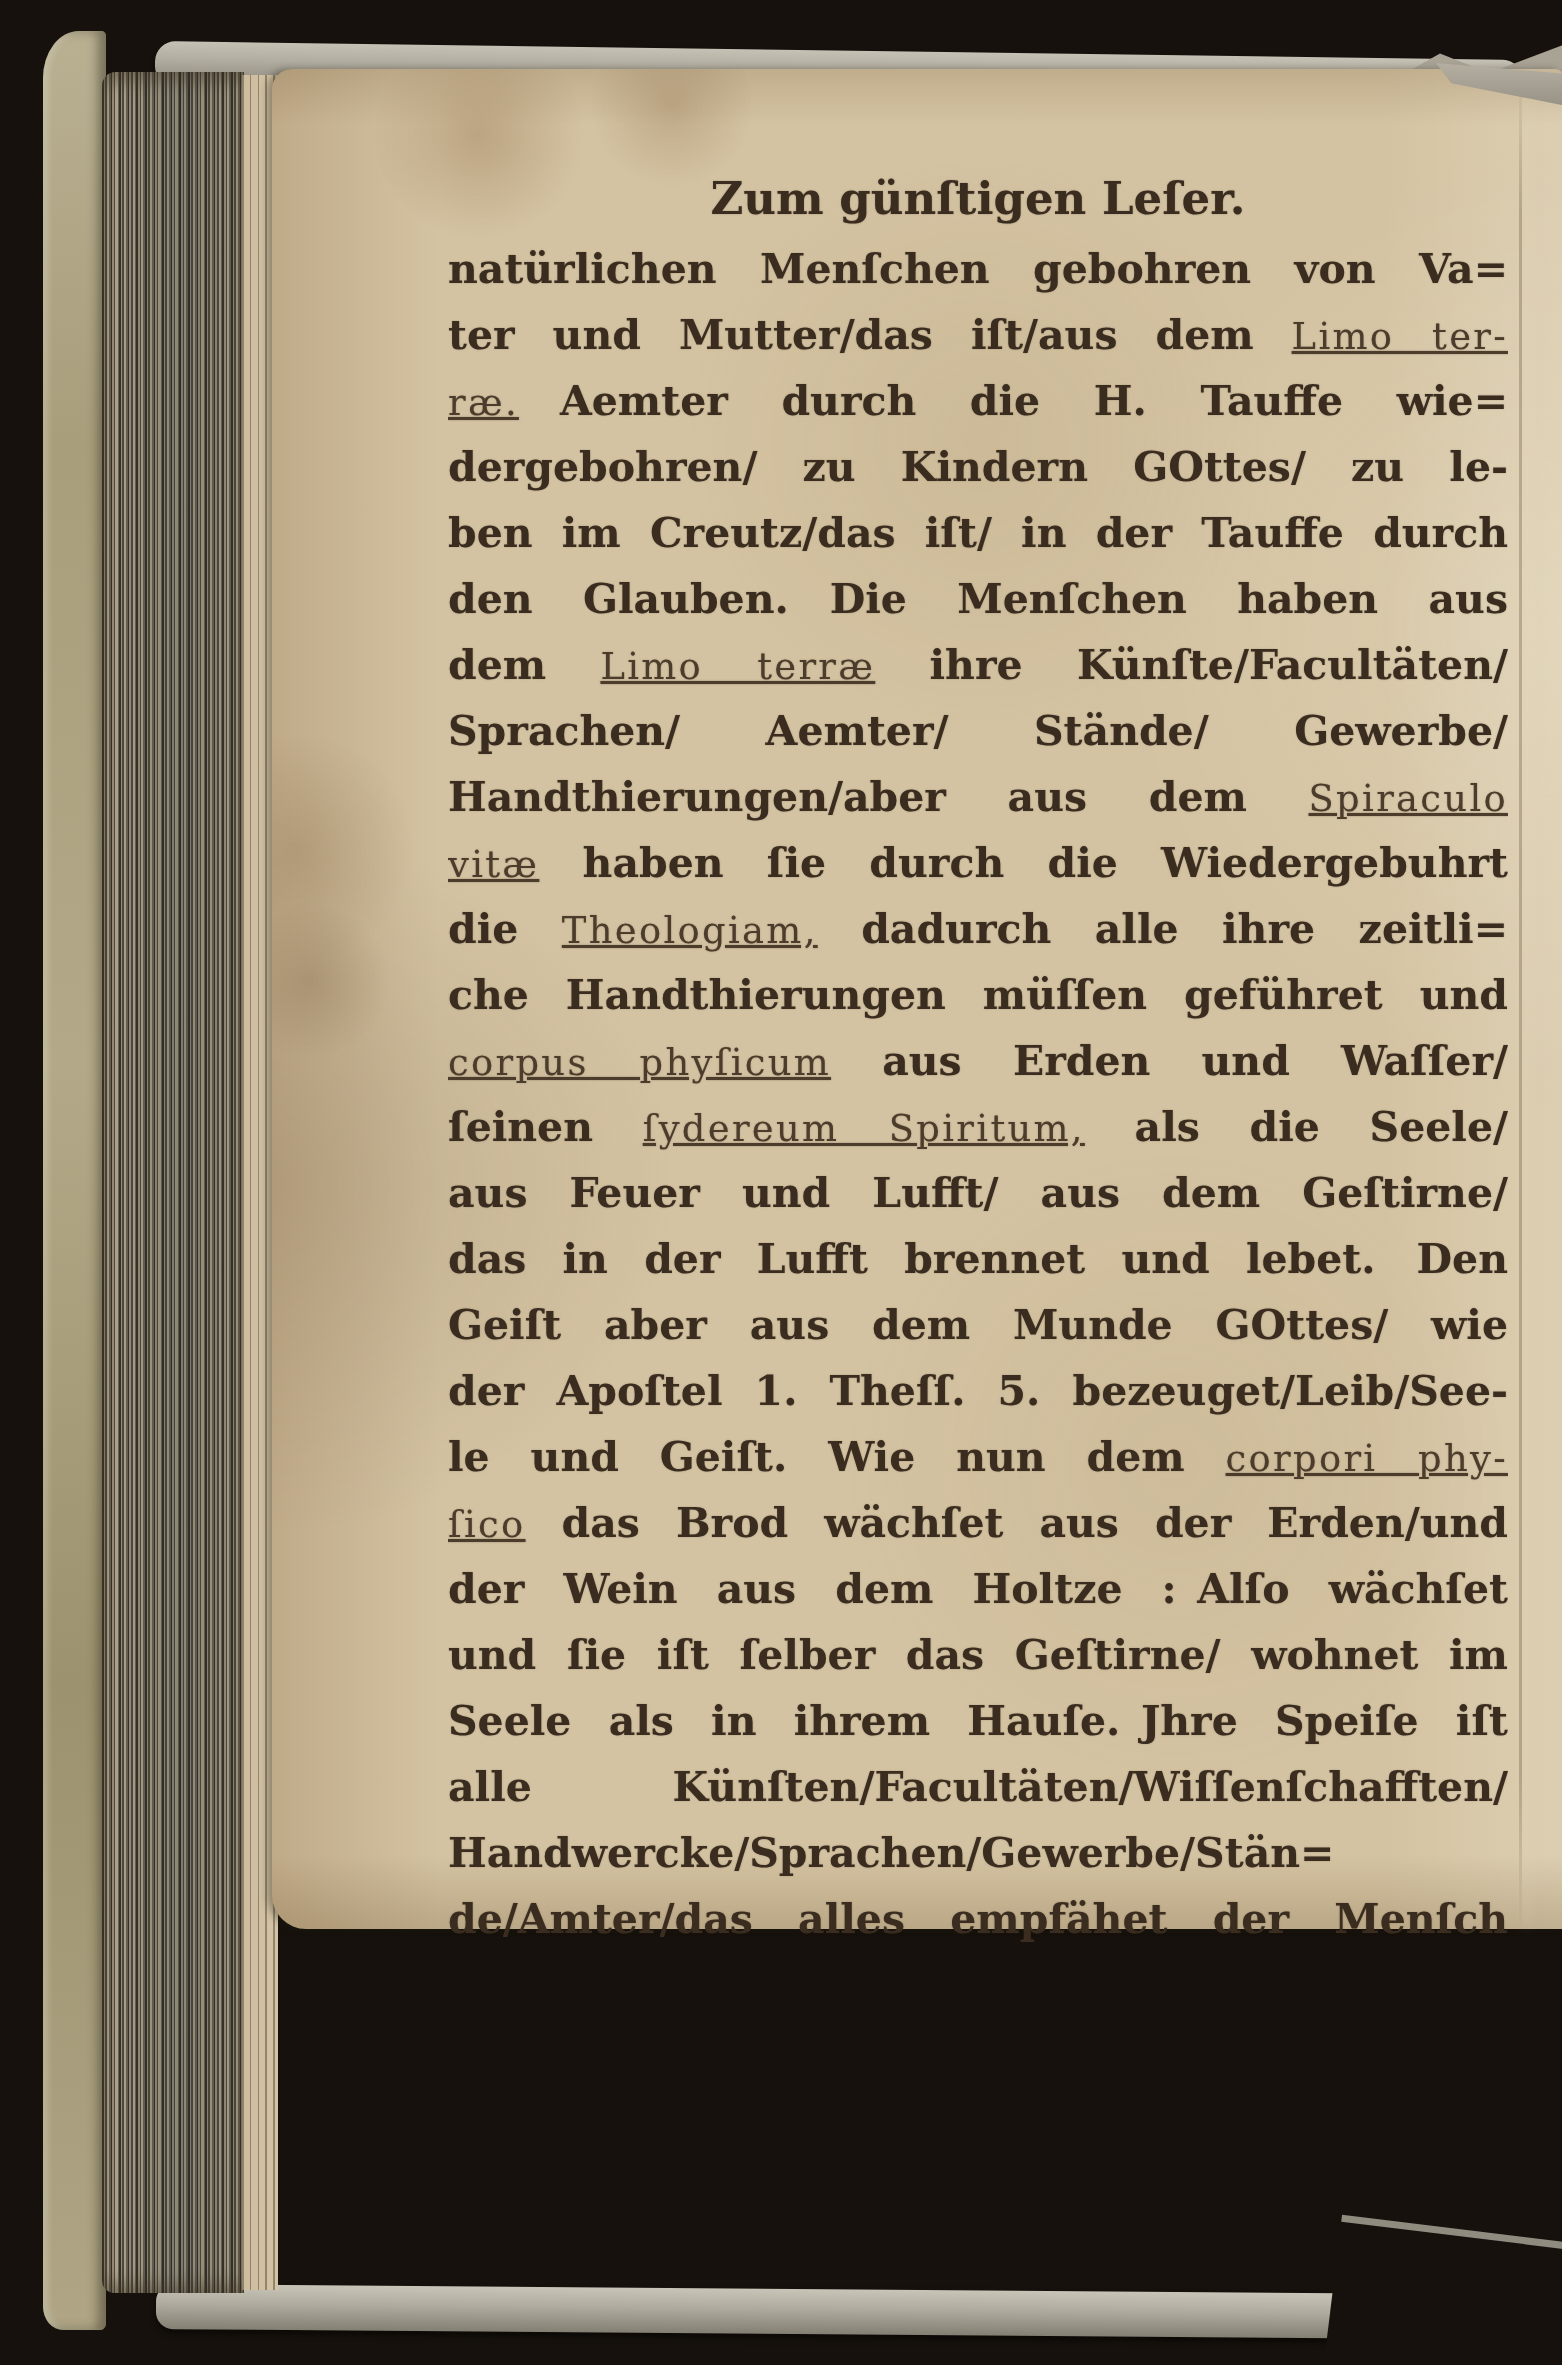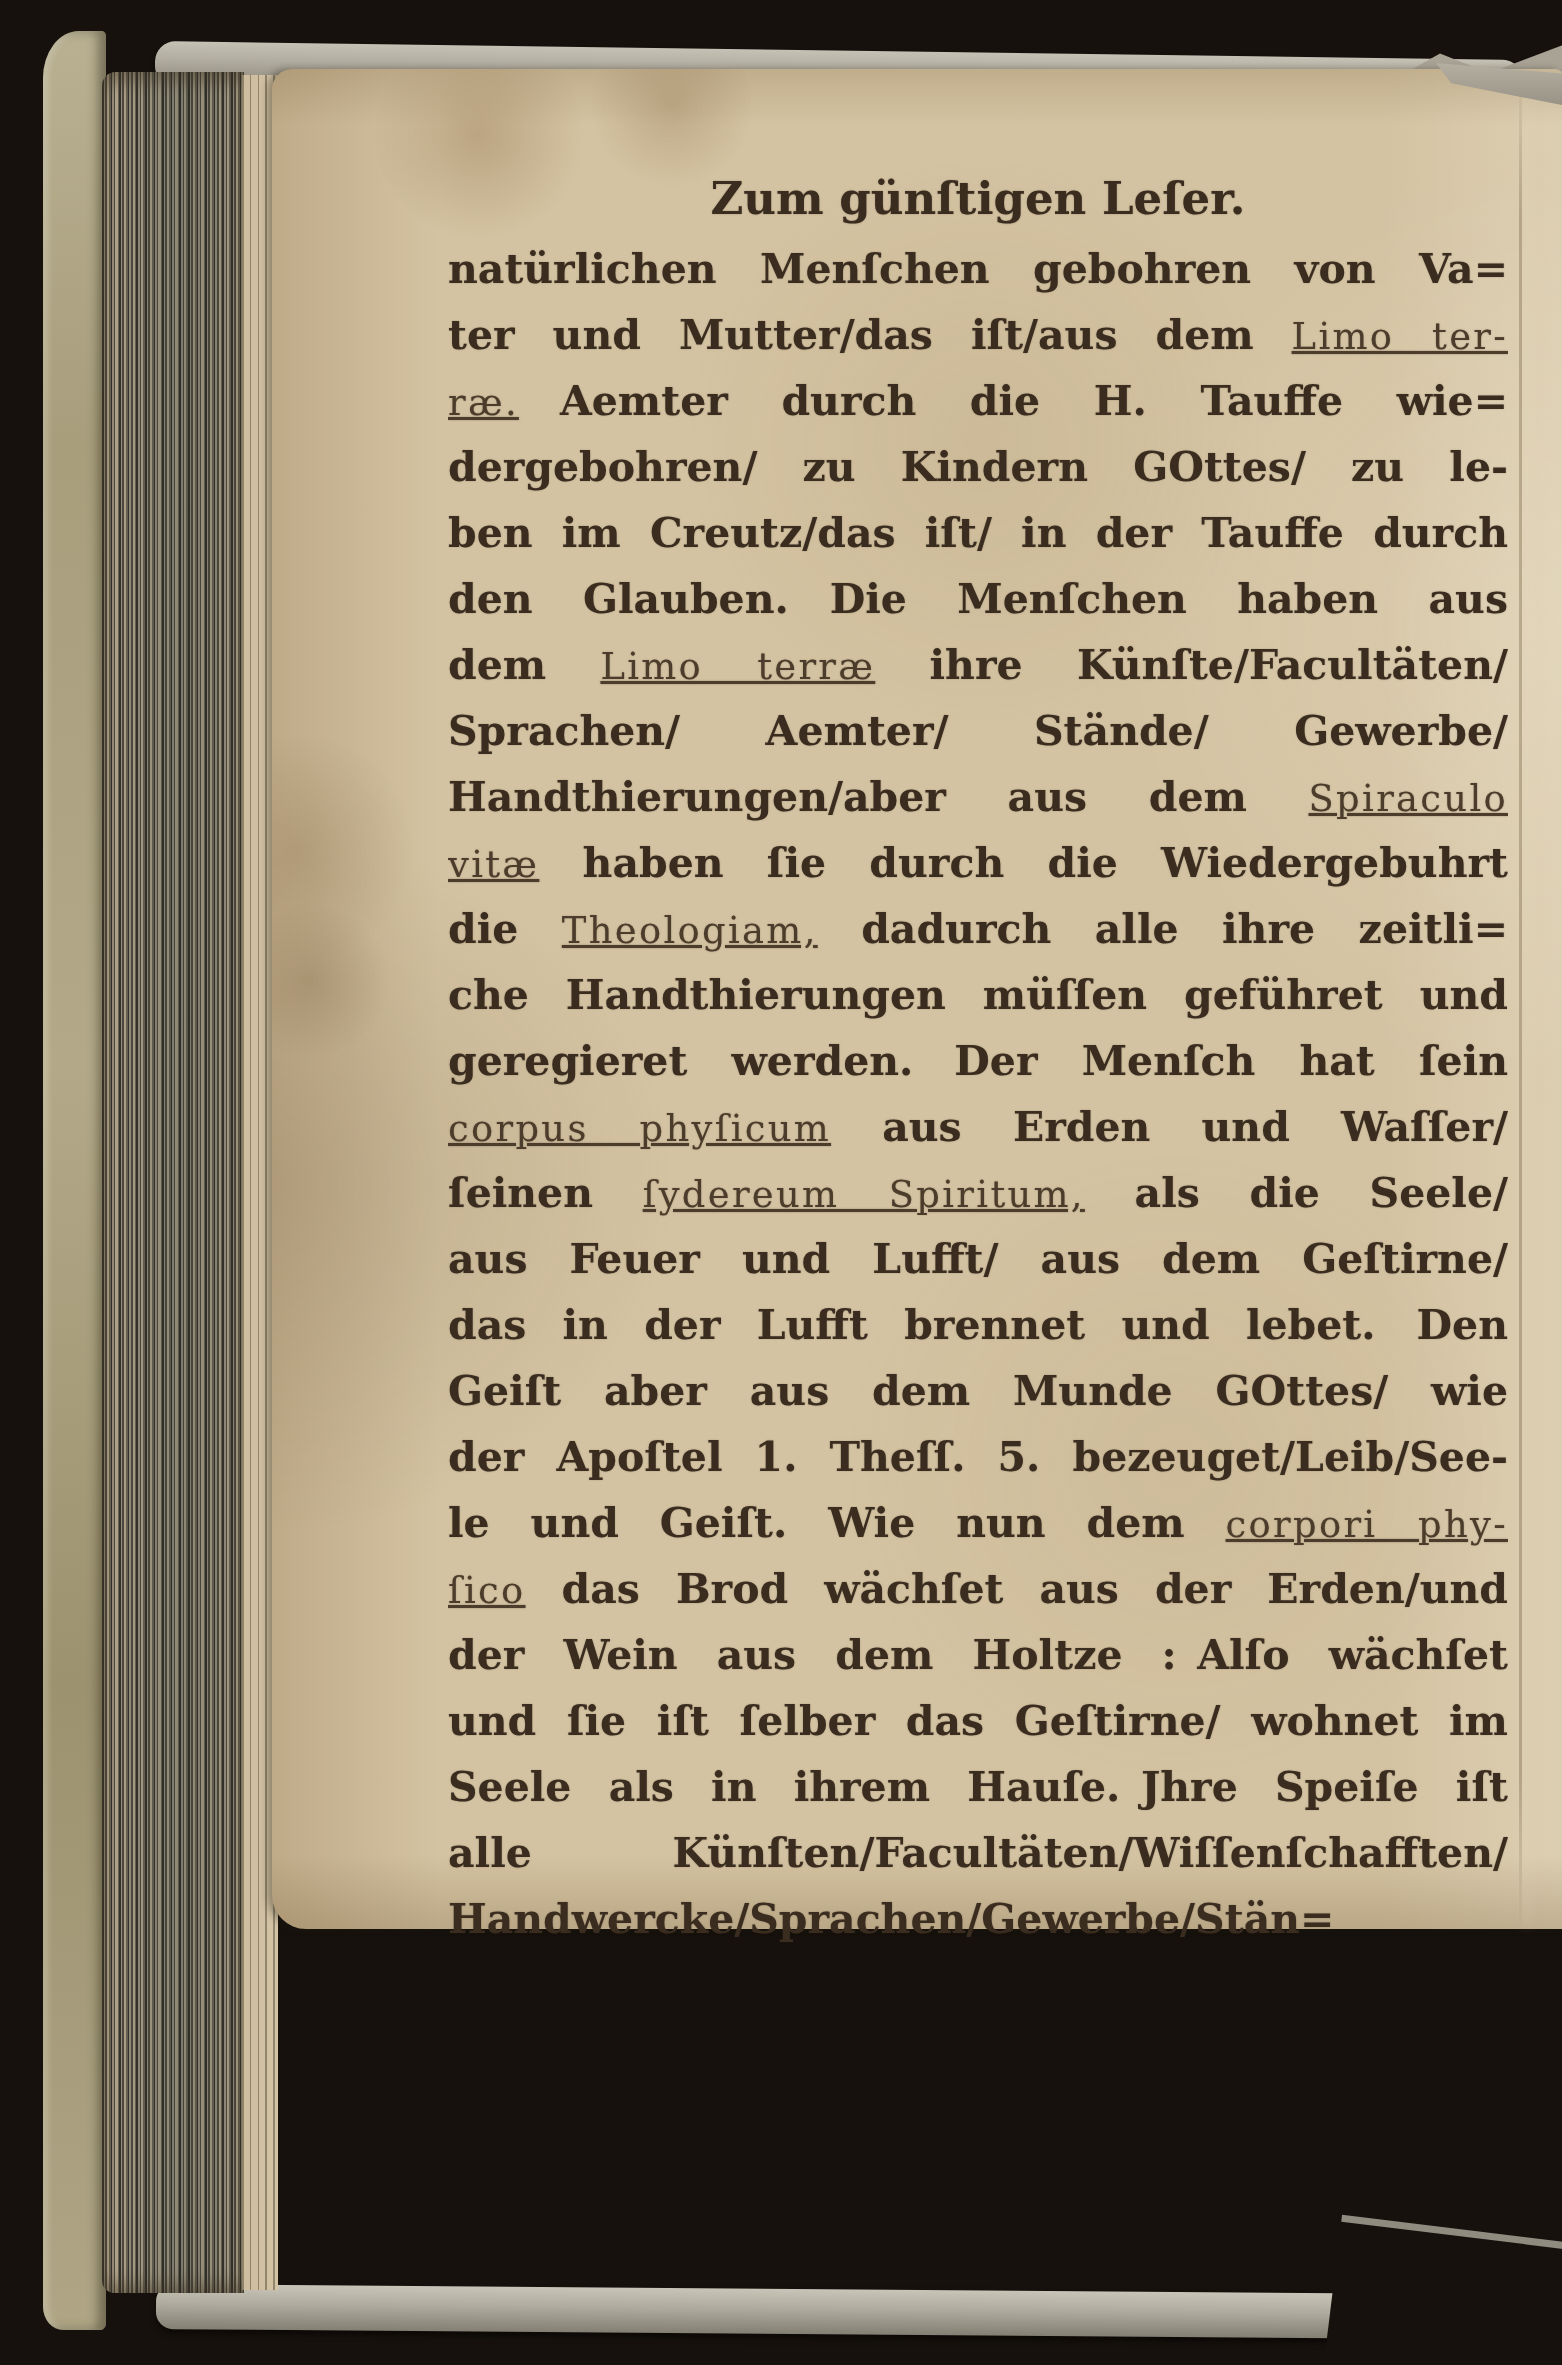--- a/index.html
+++ b/index.html
@@ -146,34 +146,34 @@
           <div class="line"><span class="antiqua">ræ.</span><span class="fraktur"> Aemter durch die H. Tauffe wie=</span></div>
           <div class="line"><span class="fraktur">dergebohren/ zu Kindern GOttes/ zu le-</span></div>
           <div class="line"><span class="fraktur">ben im Creutz/das iſt/ in der Tauffe durch</span></div>
           <div class="line"><span class="fraktur">den Glauben. Die Menſchen haben aus</span></div>
           <div class="line"><span class="fraktur">dem </span><span class="antiqua">Limo terræ</span><span class="fraktur"> ihre Künſte/Facultäten/</span></div>
           <div class="line"><span class="fraktur">Sprachen/ Aemter/ Stände/ Gewerbe/</span></div>
           <div class="line"><span class="fraktur">Handthierungen/aber aus dem </span><span class="antiqua">Spiraculo</span></div>
           <div class="line"><span class="antiqua">vitæ</span><span class="fraktur"> haben ſie durch die Wiedergebuhrt</span></div>
           <div class="line"><span class="fraktur">die </span><span class="antiqua">Theologiam,</span><span class="fraktur"> dadurch alle ihre zeitli=</span></div>
           <div class="line"><span class="fraktur">che Handthierungen müſſen geführet und</span></div>
-          <div class="line"><span class="fraktur">geregieret werden. Der Menſch hat ſein</span></div>
           <div class="line"><span class="antiqua">corpus phyſicum</span><span class="fraktur"> aus Erden und Waſſer/</span></div>
           <div class="line"><span class="fraktur">ſeinen </span><span class="antiqua">ſydereum Spiritum,</span><span class="fraktur"> als die Seele/</span></div>
           <div class="line"><span class="fraktur">aus Feuer und Lufft/ aus dem Geſtirne/</span></div>
           <div class="line"><span class="fraktur">das in der Lufft brennet und lebet. Den</span></div>
           <div class="line"><span class="fraktur">Geiſt aber aus dem Munde GOttes/ wie</span></div>
           <div class="line"><span class="fraktur">der Apoſtel 1. Theſſ. 5. bezeuget/Leib/See-</span></div>
           <div class="line"><span class="fraktur">le und Geiſt. Wie nun dem </span><span class="antiqua">corpori phy-</span></div>
           <div class="line"><span class="antiqua">ſico</span><span class="fraktur"> das Brod wächſet aus der Erden/und</span></div>
           <div class="line"><span class="fraktur">der Wein aus dem Holtze : Alſo wächſet</span></div>
           <div class="line"><span class="fraktur">und ſie iſt ſelber das Geſtirne/ wohnet im</span></div>
           <div class="line"><span class="fraktur">Seele als in ihrem Hauſe. Jhre Speiſe iſt</span></div>
           <div class="line"><span class="fraktur">alle Künſten/Facultäten/Wiſſenſchafften/</span></div>
           <div class="line"><span class="fraktur">Handwercke/Sprachen/Gewerbe/Stän=</span></div>
+          <div class="line"><span class="fraktur">de/Amter/das alles empfähet der Menſch</span></div>
         </div>
     </div>
   </div>
 
   <div class="torn-overlay"></div>
   <div class="corner-wedge"></div>
 </div>
 
 
 </body></html>

